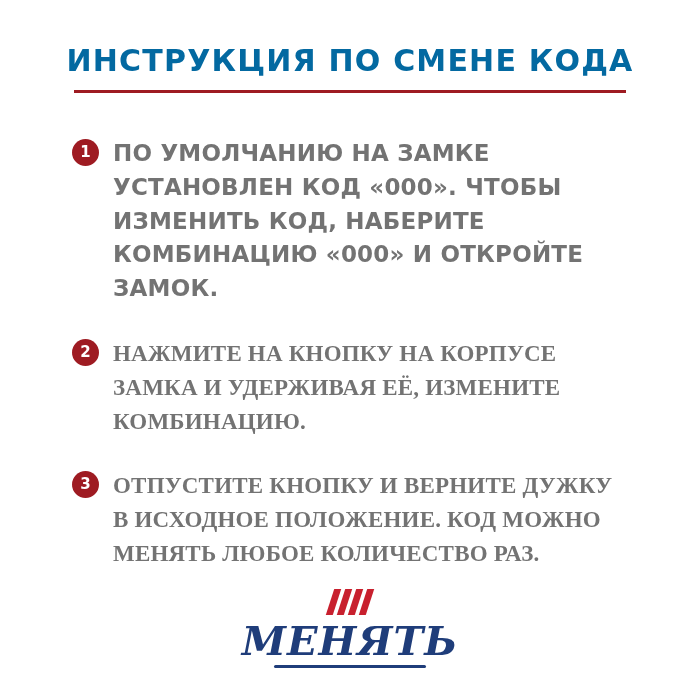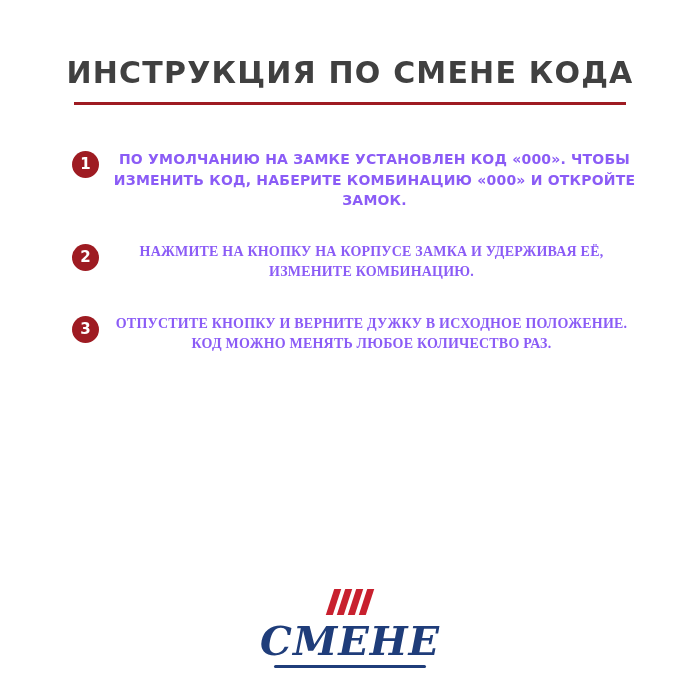--- a/index.html
+++ b/index.html
@@ -23,24 +23,24 @@
   
   .title-block {
     padding-top: 44px;
     text-align: center;
   }
   .title {
     font-family: "DejaVu Sans", sans-serif;
     font-size: 30px;
     font-weight: bold;
     letter-spacing: 1.2px;
-    color: #404040;
+    color: #0369a1;
     text-transform: uppercase;
     line-height: 1.1;
-    margin: 12px;
+    margin: 0;
   }
   .title-rule {
     width: 552px;
     height: 3px;
     background: #9e1b22;
     margin: 13px auto 0 auto;
   }
 
   
   .steps {
@@ -66,25 +66,24 @@
     font-size: 15px;
     font-weight: bold;
     line-height: 27px;
     text-align: center;
     margin-right: 14px;
     margin-top: 2px;
   }
   .step-text {
     flex: 1 1 auto;
     font-family: "DejaVu Sans", sans-serif;
-    font-size: 14px;
+    font-size: 23px;
     font-weight: bold;
     line-height: 1.47;
-    color: #8b5cf6;
-    text-align: center;
+    color: #737373;
     text-transform: uppercase;
     letter-spacing: 0.2px;
   }
   .step-2 .step-text,
   .step-3 .step-text {
     padding-right: 6px;
     font-family: Liberation Serif, serif;
   }
 
   
@@ -156,17 +155,17 @@
 
   </div>
 
   <div class="logo">
     <div class="logo-stripes">
       <span></span>
       <span></span>
       <span></span>
       <span></span>
     </div>
-    <div class="logo-word">СМЕНЕ</div>
+    <div class="logo-word">МЕНЯТЬ</div>
     <div class="logo-underline"></div>
   </div>
 
 </div>
 
 </body></html>

